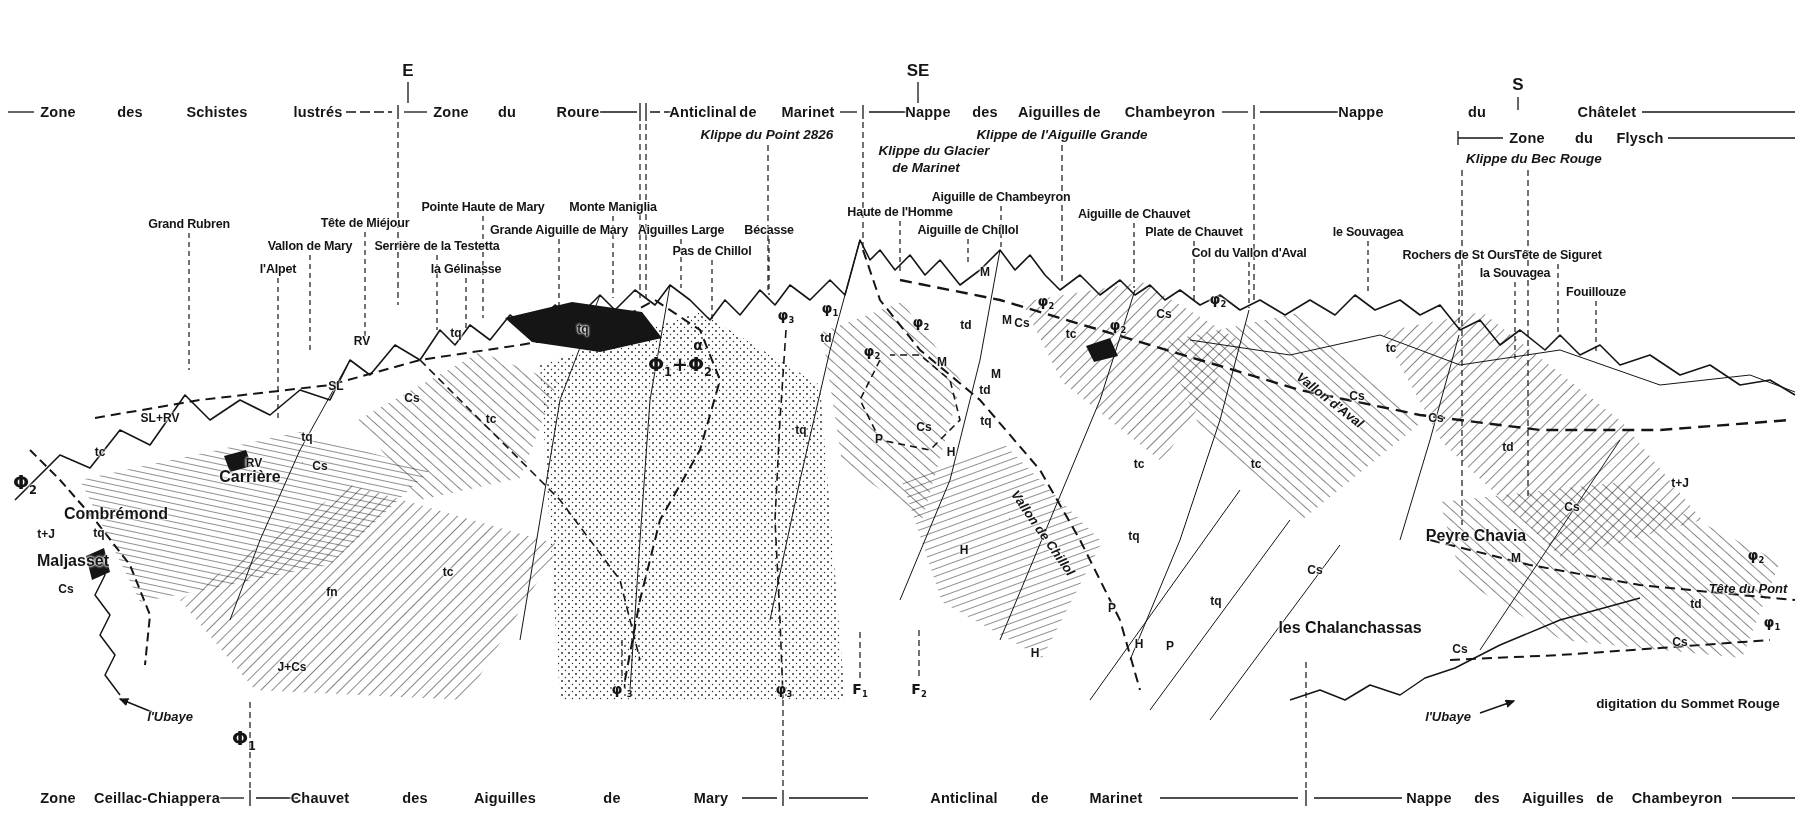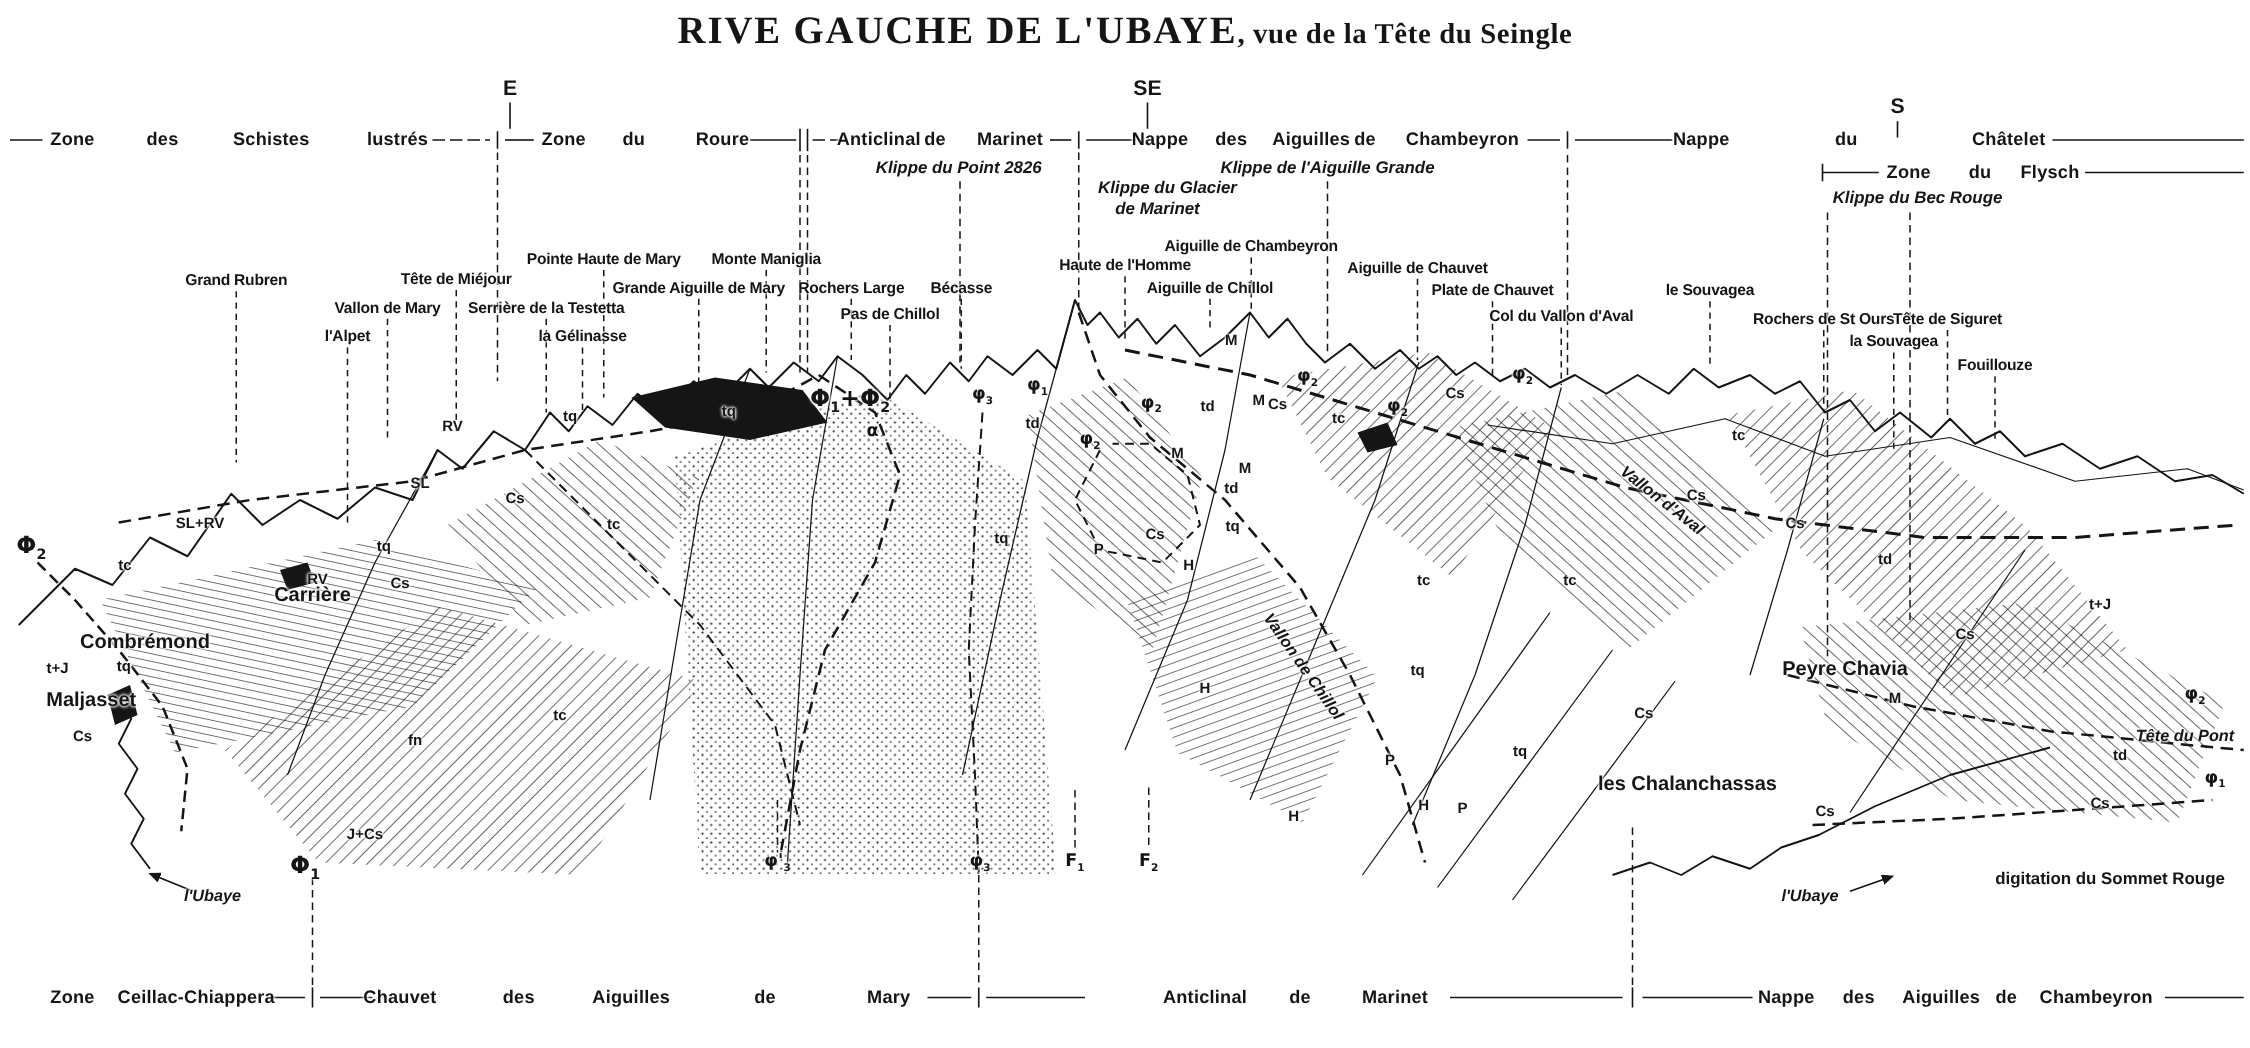--- a/index.html
+++ b/index.html
@@ -11,33 +11,30 @@
   svg#dwg{position:absolute;left:0;top:0;}
   #labels{position:absolute;left:0;top:0;width:100%;height:100%;pointer-events:none;}
   .lbl{position:absolute;transform:translate(-50%,-50%);white-space:nowrap;
        text-shadow:0 0 3px #fff,0 0 3px #fff,0 0 2px #fff;}
   .dir{font-weight:bold;font-size:17px;}
   .zone{font-weight:bold;font-size:14.5px;letter-spacing:.2px;}
   .klippe{font-style:italic;font-weight:bold;font-size:13.5px;}
   .peak{font-weight:bold;font-size:12.5px;letter-spacing:-.2px;}
   .unit{font-weight:bold;font-size:12px;}
   .sym{font-family:"DejaVu Sans",sans-serif;font-weight:bold;font-size:14px;}
-  .symbig{font-family:"DejaVu Sans",sans-serif;font-weight:bold;font-size:19px;}
+  .symbig{font-family:"DejaVu Sans",sans-serif;font-weight:bold;font-size:19px;margin-top:46px;}
   .sym sub,.symbig sub{font-size:60%;}
   .ital{font-style:italic;font-weight:bold;font-size:13px;}
   .place{font-weight:bold;font-size:16px;}
   .placeb{font-weight:bold;font-size:13.5px;}
 </style>
 </head>
 <body>
 
 <div class="stage">
-  <div class="hdr">
-    <span class="title-main">RIVE GAUCHE DE L'UBAYE</span><span class="title-sub">, vue de la Tête du Seingle</span>
-  </div>
 
   <svg id="dwg" width="1800" height="838">
     <defs>
       <pattern id="h1" width="8" height="8" patternUnits="userSpaceOnUse" patternTransform="rotate(45)">
         <line x1="0" y1="0" x2="0" y2="8" stroke="#222" stroke-width="1.1"></line>
       </pattern>
       <pattern id="h2" width="8" height="8" patternUnits="userSpaceOnUse" patternTransform="rotate(-48)">
         <line x1="0" y1="0" x2="0" y2="8" stroke="#222" stroke-width="1.1"></line>
       </pattern>
       <pattern id="h3" width="7" height="7" patternUnits="userSpaceOnUse" patternTransform="rotate(70)">
@@ -228,21 +225,21 @@
       <div class="lbl klippe" style="left: 1534px; top: 158px;">Klippe du Bec Rouge</div>
       <div class="lbl peak" style="left: 189px; top: 224px;">Grand Rubren</div>
       <div class="lbl peak" style="left: 278px; top: 269px;">l'Alpet</div>
       <div class="lbl peak" style="left: 310px; top: 246px;">Vallon de Mary</div>
       <div class="lbl peak" style="left: 365px; top: 223px;">Tête de Miéjour</div>
       <div class="lbl peak" style="left: 437px; top: 246px;">Serrière de la Testetta</div>
       <div class="lbl peak" style="left: 466px; top: 269px;">la Gélinasse</div>
       <div class="lbl peak" style="left: 483px; top: 207px;">Pointe Haute de Mary</div>
       <div class="lbl peak" style="left: 559px; top: 230px;">Grande Aiguille de Mary</div>
       <div class="lbl peak" style="left: 613px; top: 207px;">Monte Maniglia</div>
-      <div class="lbl peak" style="left: 681px; top: 230px;">Rochers Large</div>
+      <div class="lbl peak" style="left: 681px; top: 230px;">Aiguilles Large</div>
       <div class="lbl peak" style="left: 712px; top: 251px;">Pas de Chillol</div>
       <div class="lbl peak" style="left: 769px; top: 230px;">Bécasse</div>
       <div class="lbl peak" style="left: 900px; top: 212px;">Haute de l'Homme</div>
       <div class="lbl peak" style="left: 1001px; top: 197px;">Aiguille de Chambeyron</div>
       <div class="lbl peak" style="left: 968px; top: 230px;">Aiguille de Chillol</div>
       <div class="lbl peak" style="left: 1134px; top: 214px;">Aiguille de Chauvet</div>
       <div class="lbl peak" style="left: 1194px; top: 232px;">Plate de Chauvet</div>
       <div class="lbl peak" style="left: 1249px; top: 253px;">Col du Vallon d'Aval</div>
       <div class="lbl peak" style="left: 1368px; top: 232px;">le Souvagea</div>
       <div class="lbl peak" style="left: 1459px; top: 255px;">Rochers de St Ours</div>

